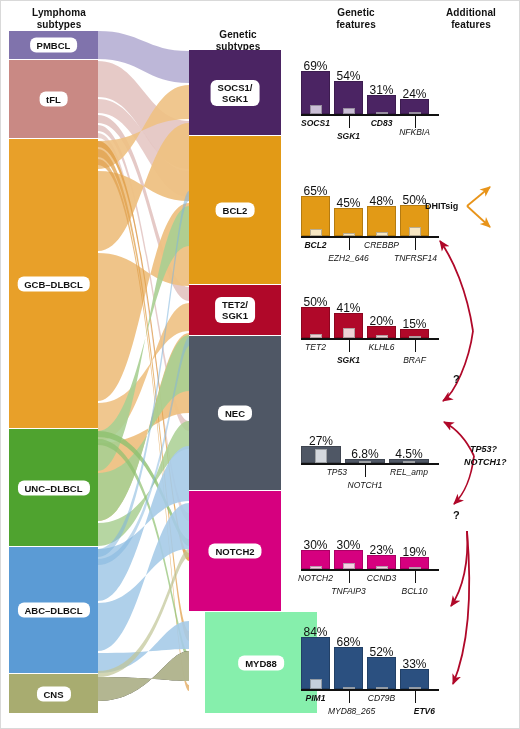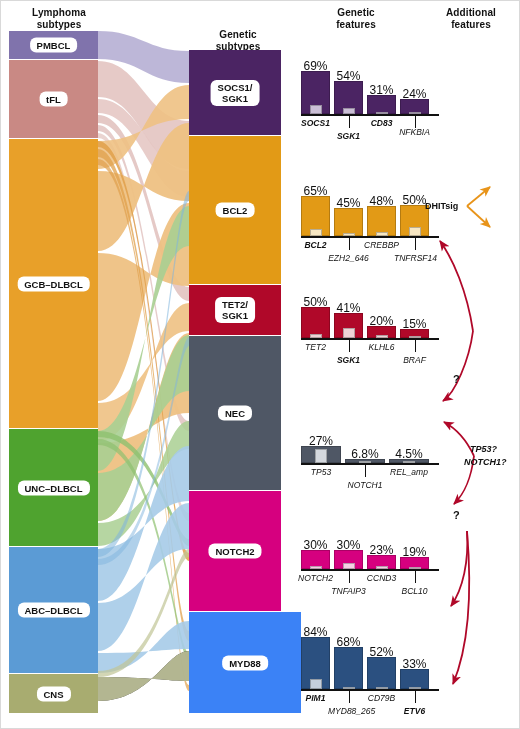--- a/index.html
+++ b/index.html
@@ -123,21 +123,21 @@
       <span>TET2/</span><br>
       <span>SGK1</span>
     </div>
   </div>
   <div class="node" style="left:188px;top:335px;width:92px;height:154px;background:#4f5765;">
     <div class="node-label">NEC</div>
   </div>
   <div class="node" style="left:188px;top:490px;width:92px;height:120px;background:#d6007f;">
     <div class="node-label">NOTCH2</div>
   </div>
-  <div class="node" style="left:188px;top:611px;width:112px;height:101px;background:#3b82f6;">
+  <div class="node" style="left:204px;top:611px;width:112px;height:101px;background:#86efac;">
     <div class="node-label">MYD88</div>
   </div>
 
   <div id="charts">
       <div class="axis" style="left: 300px; top: 113px; width: 138px;"></div>
       <div class="bar" style="left: 300px; top: 70.22px; width: 29px; height: 42.78px; background: rgb(75, 36, 99); border: 1px solid rgba(0, 0, 0, 0.2);"></div>
       <div class="subbar" style="left: 308.5px; top: 104.32px; width: 12px; height: 8.68px; background: rgb(203, 191, 214);"></div>
       <div class="pct" style="left: 296px; top: 58.22px; width: 37px;">69%</div>
       <div class="gene bold" style="left: 294px; top: 117px; width: 41px; text-align: center;">SOCS1</div>
       <div class="bar" style="left: 333px; top: 79.52px; width: 29px; height: 33.48px; background: rgb(75, 36, 99); border: 1px solid rgba(0, 0, 0, 0.2);"></div>
@@ -189,21 +189,21 @@
       <div class="gene" style="left: 360px; top: 341px; width: 41px; text-align: center;">KLHL6</div>
       <div class="bar" style="left: 399px; top: 327.7px; width: 29px; height: 9.3px; background: rgb(176, 8, 41); border: 1px solid rgba(0, 0, 0, 0.2);"></div>
       <div class="subbar" style="left: 407.5px; top: 334.5px; width: 12px; height: 2.5px; background: rgb(239, 211, 214);"></div>
       <div class="pct" style="left: 395px; top: 315.7px; width: 37px;">15%</div>
       <div class="gene" style="left: 393px; top: 354px; width: 41px; text-align: center;">BRAF</div>
       <div class="tick" style="left: 413.5px; top: 339px; height: 12px;"></div>
       <div class="axis" style="left: 300px; top: 462px; width: 138px;"></div>
       <div class="bar" style="left: 300px; top: 445.26px; width: 40px; height: 16.74px; background: rgb(79, 87, 101); border: 1px solid rgba(0, 0, 0, 0.2);"></div>
       <div class="subbar" style="left: 314px; top: 448.36px; width: 12px; height: 13.64px; background: rgb(212, 216, 222);"></div>
       <div class="pct" style="left: 296px; top: 433.26px; width: 48px;">27%</div>
-      <div class="gene" style="left: 294px; top: 466px; width: 52px; text-align: center;">TP53</div>
+      <div class="gene" style="left: 294px; top: 466px; width: 52px; text-align: right;">TP53</div>
       <div class="bar" style="left: 344px; top: 457.784px; width: 40px; height: 4.216px; background: rgb(79, 87, 101); border: 1px solid rgba(0, 0, 0, 0.2);"></div>
       <div class="subbar" style="left: 358px; top: 459.5px; width: 12px; height: 2.5px; background: rgb(212, 216, 222);"></div>
       <div class="pct" style="left: 340px; top: 445.784px; width: 48px;">6.8%</div>
       <div class="gene" style="left: 338px; top: 479px; width: 52px; text-align: center;">NOTCH1</div>
       <div class="tick" style="left: 364px; top: 464px; height: 12px;"></div>
       <div class="bar" style="left: 388px; top: 458px; width: 40px; height: 4px; background: rgb(79, 87, 101); border: 1px solid rgba(0, 0, 0, 0.2);"></div>
       <div class="subbar" style="left: 402px; top: 459.5px; width: 12px; height: 2.5px; background: rgb(212, 216, 222);"></div>
       <div class="pct" style="left: 384px; top: 446px; width: 48px;">4.5%</div>
       <div class="gene" style="left: 382px; top: 466px; width: 52px; text-align: center;">REL_amp</div>
       <div class="axis" style="left: 300px; top: 568px; width: 138px;"></div>
@@ -235,21 +235,21 @@
       <div class="pct" style="left: 329px; top: 633.84px; width: 37px;">68%</div>
       <div class="gene" style="left: 327px; top: 705px; width: 41px; text-align: center;">MYD88_265</div>
       <div class="tick" style="left: 347.5px; top: 690px; height: 12px;"></div>
       <div class="bar" style="left: 366px; top: 655.76px; width: 29px; height: 32.24px; background: rgb(43, 80, 128); border: 1px solid rgba(0, 0, 0, 0.2);"></div>
       <div class="subbar" style="left: 374.5px; top: 685.5px; width: 12px; height: 2.5px; background: rgb(197, 207, 221);"></div>
       <div class="pct" style="left: 362px; top: 643.76px; width: 37px;">52%</div>
       <div class="gene" style="left: 360px; top: 692px; width: 41px; text-align: center;">CD79B</div>
       <div class="bar" style="left: 399px; top: 667.54px; width: 29px; height: 20.46px; background: rgb(43, 80, 128); border: 1px solid rgba(0, 0, 0, 0.2);"></div>
       <div class="subbar" style="left: 407.5px; top: 685.5px; width: 12px; height: 2.5px; background: rgb(197, 207, 221);"></div>
       <div class="pct" style="left: 395px; top: 655.54px; width: 37px;">33%</div>
-      <div class="gene bold" style="left: 393px; top: 705px; width: 41px; text-align: center;">ETV6</div>
+      <div class="gene bold" style="left: 393px; top: 705px; width: 41px; text-align: right;">ETV6</div>
       <div class="tick" style="left: 413.5px; top: 690px; height: 12px;"></div>
     </div>
 
 
   <svg class="overlay" viewBox="0 0 520 729">
     <defs>
       <marker id="ahO" markerWidth="7" markerHeight="7" refX="5.4" refY="3" orient="auto">
         <path d="M0,0.4 L6,3 L0,5.6 L1.6,3 Z" fill="#e8941a"></path>
       </marker>
       <marker id="ahR" markerWidth="7" markerHeight="7" refX="5.4" refY="3" orient="auto">

